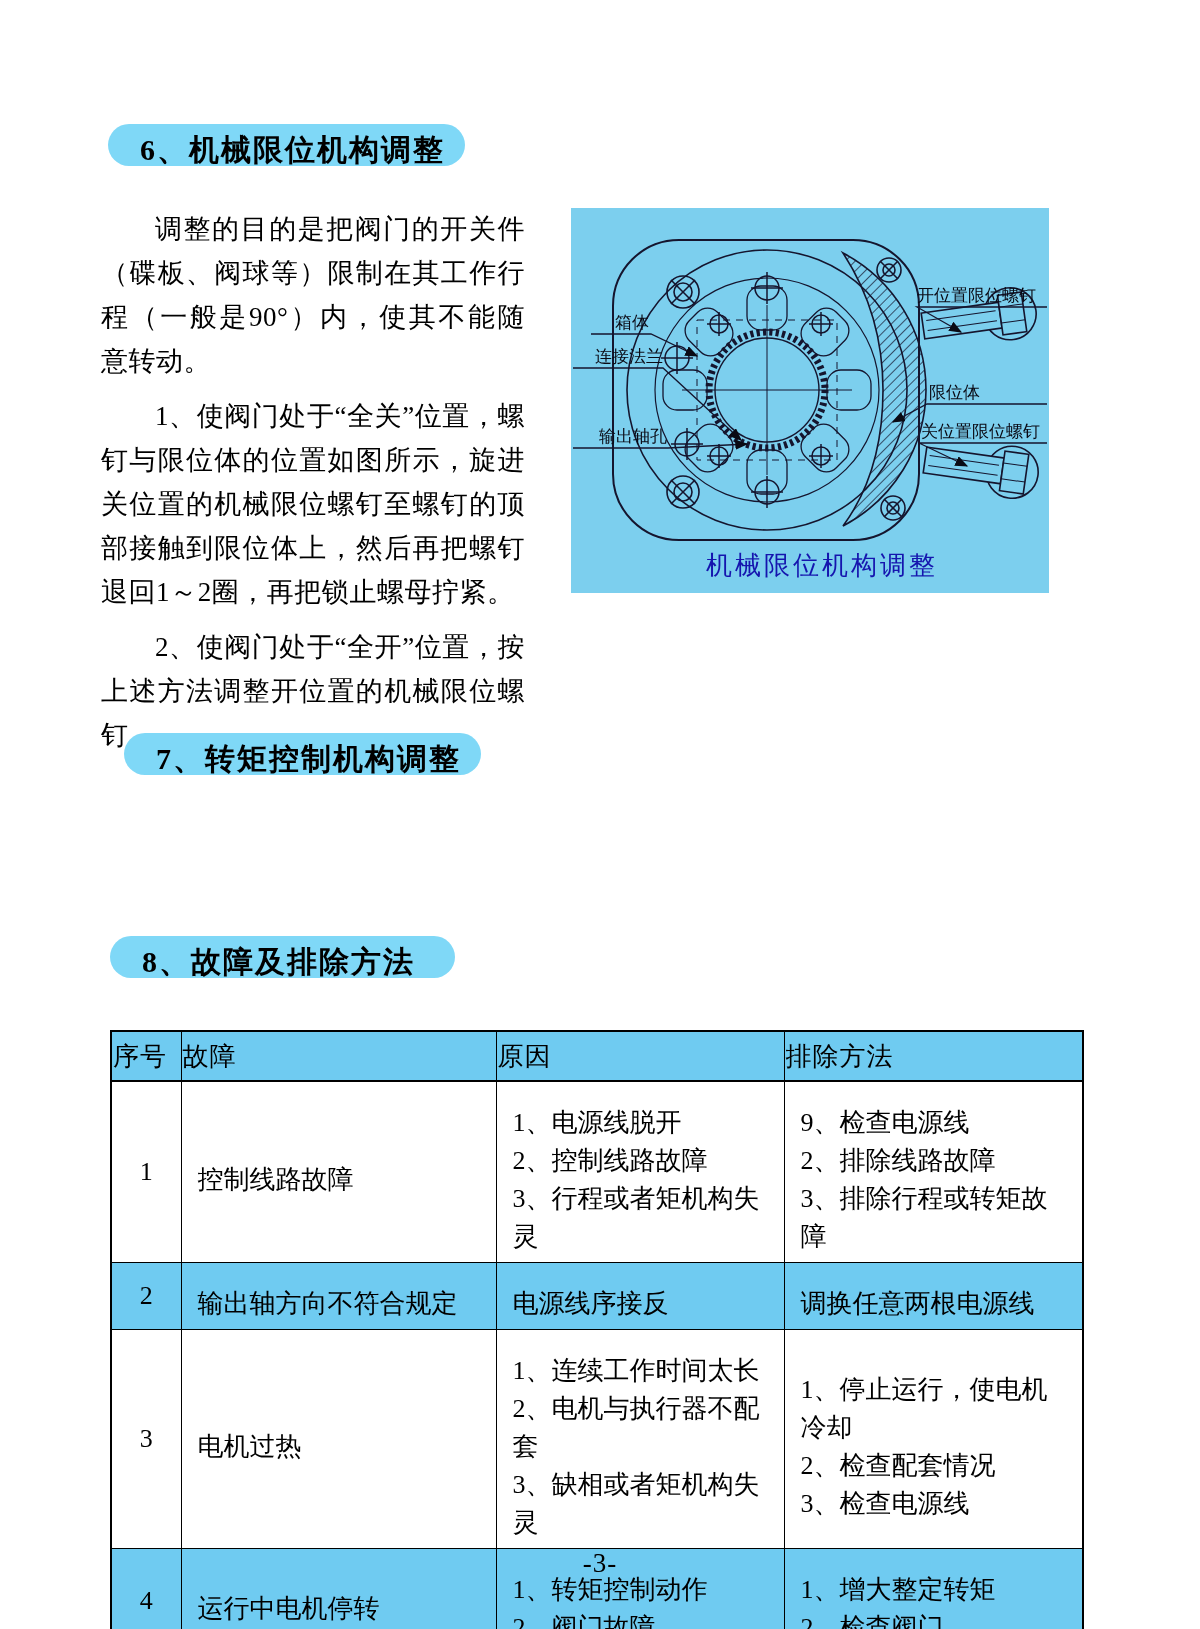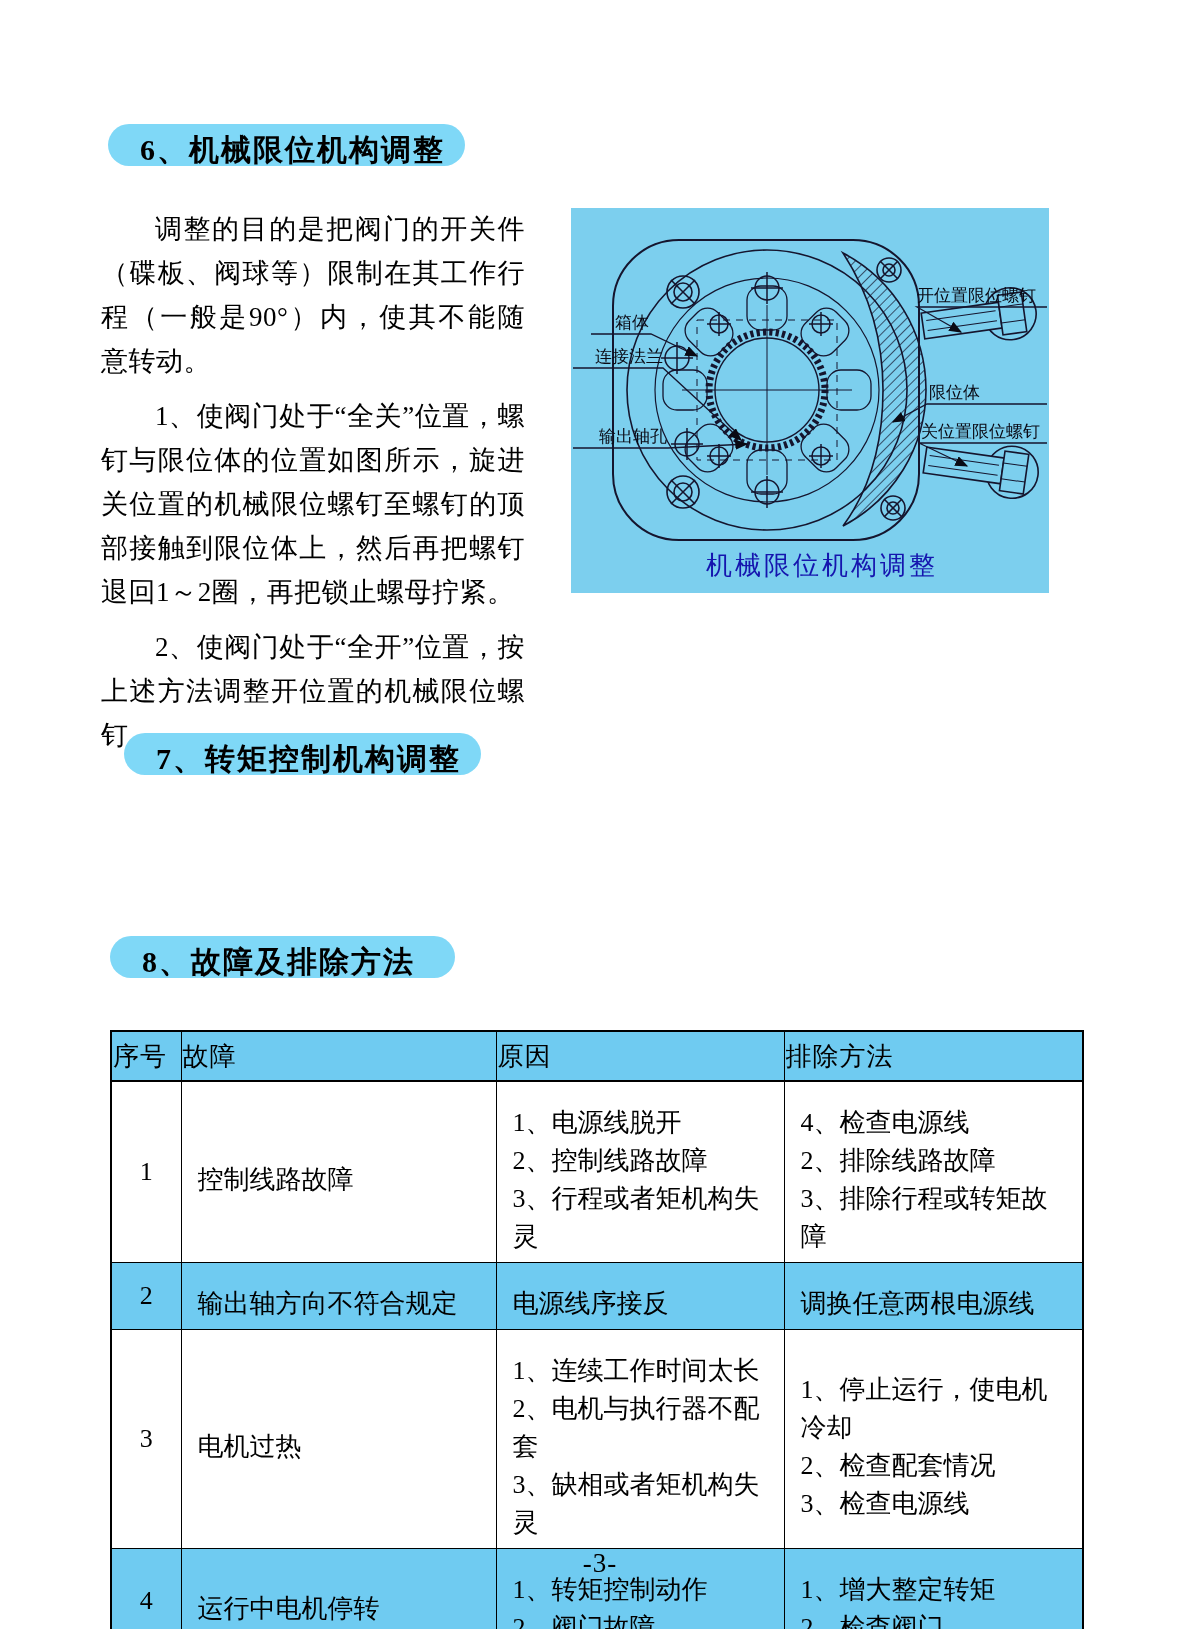--- a/index.html
+++ b/index.html
@@ -275,21 +275,21 @@
     <tbody>
         <tr>
       <td class="no">1</td>
       <td>控制线路故障</td>
       <td>
             <div>1、电源线脱开</div>
             <div>2、控制线路故障</div>
             <div>3、行程或者矩机构失灵</div>
           </td>
       <td>
-            <div>4、检查电源线</div>
+            <div>9、检查电源线</div>
             <div>2、排除线路故障</div>
             <div>3、排除行程或转矩故障</div>
           </td>
     </tr>
         <tr class="hl">
       <td class="no">2</td>
       <td>输出轴方向不符合规定</td>
       <td>
             <div>电源线序接反</div>
           </td>

